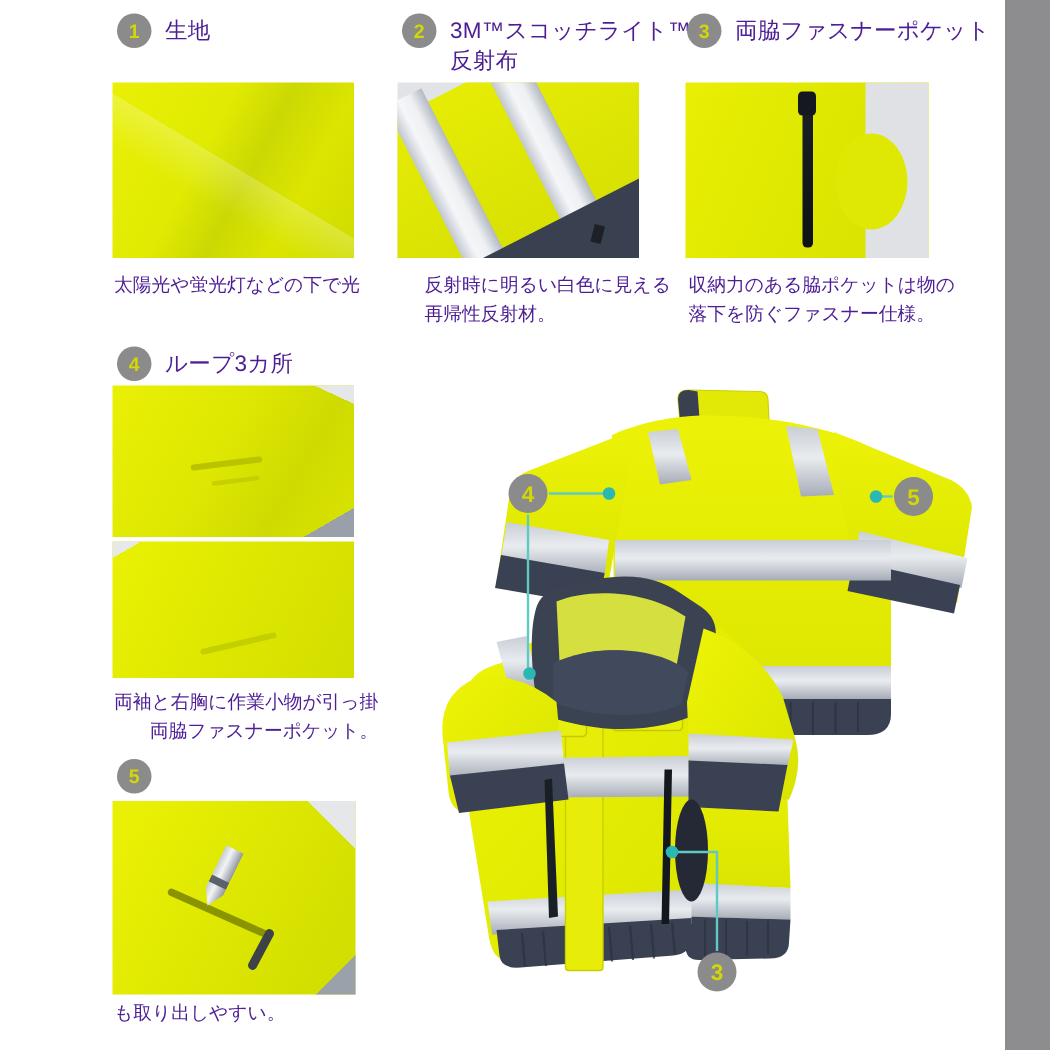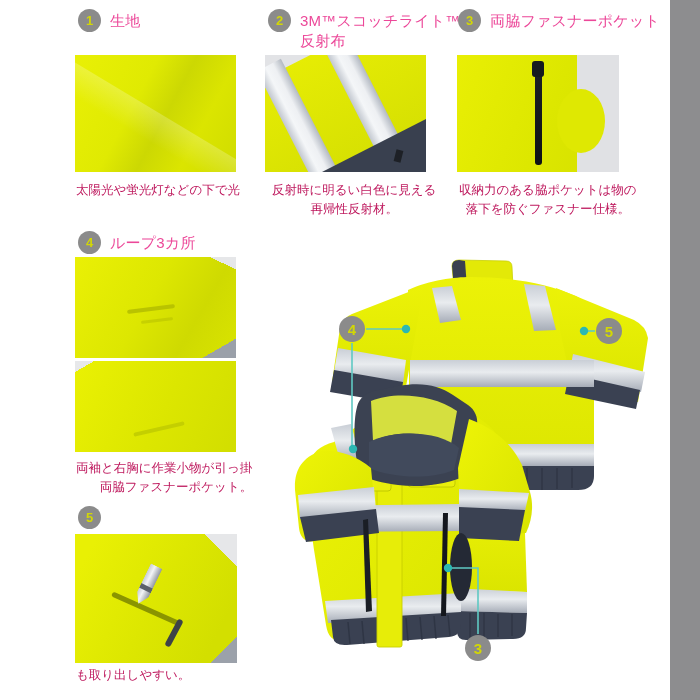--- a/index.html
+++ b/index.html
@@ -11,23 +11,23 @@
   }
   .page{position:absolute;left:0;top:0;width:700px;height:700px;}
 
   
   .feature-header{position:absolute;display:flex;align-items:flex-start;gap:9px;}
   .badge{
     width:23px;height:23px;border-radius:50%;background:#8b8b8b;
     color:#d2d705;font-size:13px;font-weight:bold;line-height:23px;
     text-align:center;flex:0 0 23px;
   }
-  .feature-title{font-size:15px;color:#ec4899;line-height:1.3;padding-top:2px;letter-spacing:.2px;}
+  .feature-title{font-size:15px;color:#4c1d95;line-height:1.3;padding-top:2px;letter-spacing:.2px;}
   .feature-title div{white-space:nowrap;}
-  .feature-desc{position:absolute;font-size:12.5px;color:#be185d;line-height:1.5;}
+  .feature-desc{position:absolute;font-size:12.5px;color:#4c1d95;line-height:1.5;}
   .feature-desc div{white-space:nowrap;}
 
   .thumb{position:absolute;overflow:hidden;}
 
   
   .thumb-fabric{
     background:linear-gradient(118deg,#e9f005 0%,#e0ea02 38%,#ccd803 55%,#dbe500 74%,#d0dc00 100%);
   }
   .thumb-fabric .fold{
     position:absolute;width:280px;height:30px;left:-50px;top:64px;
@@ -125,38 +125,38 @@
     </div>
   </div>
   <div class="thumb thumb-tape" style="left:265px;top:55px;width:161px;height:117px;">
     <div class="sleeve">
       <div class="rstripe" style="left:78px;"></div>
       <div class="rstripe" style="left:148px;"></div>
     </div>
     <div class="navy-edge"></div>
     <div class="care-tag"></div>
   </div>
-  <div class="feature-desc" style="left:272px;top:181px;text-align:center;">
+  <div class="feature-desc" style="left:283px;top:181px;">
     <div>反射時に明るい白色に見える</div>
     <div>再帰性反射材。</div>
   </div>
 
   <div class="feature-header" style="left:458px;top:9px;">
     <div class="badge">3</div>
     <div class="feature-title">
       <div>両脇ファスナーポケット</div>
     </div>
   </div>
   <div class="thumb thumb-zip" style="left:457px;top:55px;width:162px;height:117px;">
     <div class="gray-side"></div>
     <div class="bite"></div>
     <div class="zip-body"></div>
     <div class="zip-pull"></div>
   </div>
-  <div class="feature-desc" style="left:459px;top:181px;text-align:center;">
+  <div class="feature-desc" style="left:459px;top:181px;">
     <div>収納力のある脇ポケットは物の</div>
     <div>落下を防ぐファスナー仕様。</div>
   </div>
 
   <div class="feature-header" style="left:78px;top:231px;">
     <div class="badge">4</div>
     <div class="feature-title">
       <div>ループ3カ所</div>
     </div>
   </div>

